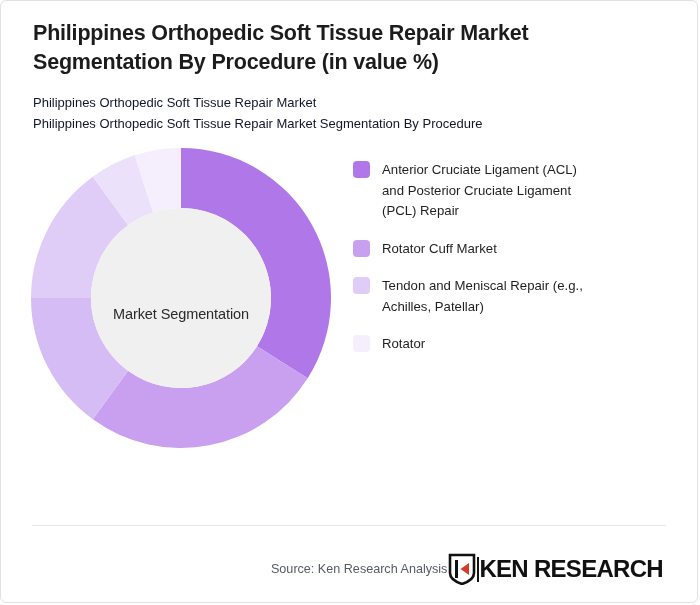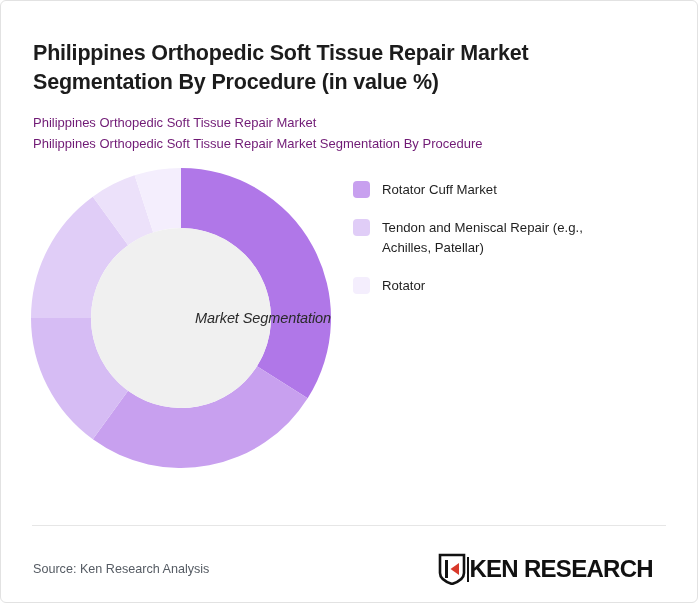--- a/index.html
+++ b/index.html
@@ -11,34 +11,34 @@
     overflow:hidden;
   }
   .card{
     position:relative;
     width:698px;height:603px;
     box-sizing:border-box;
     border:1px solid #e2e2e2;
     border-radius:6px;
     background:#ffffff;
   }
-  .header{padding:38px 32px 0 32px;}
+  .header{padding:18px 32px 0 32px;}
   .title{
     font-size:21.5px;
     font-weight:bold;
     line-height:1.33;
     letter-spacing:-0.2px;
     color:#1c1c1c;
     margin:0;
     max-width:600px;
   }
   .subtitles{margin-top:16px;}
   .subtitle{
     font-size:13px;
-    color:#701a75;
+    color:#0f172a;
     line-height:1.62;
   }
   .body{
     position:relative;
     display:flex;
     align-items:flex-start;
     padding:0 28px;
     margin-top:14px;
     height:300px;
   }
@@ -48,27 +48,26 @@
     flex:0 0 310px;
     margin-left:2px;
   }
   .donut{
     position:absolute;
     left:0;top:0;
     width:300px;height:300px;
   }
   .center-label{
     position:absolute;
-    left:0;top:0;
+    left:0;top:16px;
     width:300px;height:300px;
     display:flex;
     align-items:center;
-    justify-content:flex-end;
+    justify-content:center;
     pointer-events:none;
-    font-style:italic;
   }
   .center-label span{
     font-size:14.5px;
     color:#2a2a2a;
     letter-spacing:-0.1px;
   }
   .legend{
     flex:1 1 auto;
     padding-top:12px;
     padding-left:12px;
@@ -93,26 +92,26 @@
   }
   .divider{
     position:absolute;
     left:31px;right:31px;
     top:524px;
     height:1px;
     background:#e6e6e6;
   }
   .footer{
     position:absolute;
-    left:0;right:12px;
+    left:0;right:2px;
     top:540px;
     height:56px;
     display:flex;
     align-items:center;
-    justify-content:space-between;
+    justify-content:flex-end;
     padding:0 32px;
     box-sizing:border-box;
   }
   .source{
     font-size:12.6px;
     color:#555b63;
   }
   .brand{
     display:flex;
     align-items:center;
@@ -156,20 +155,24 @@
           <path d="M 103.64745084375787 7.341522555726982 A 150 150 0 0 1 149.99999999999997 0 L 149.99999999999997 60 A 90 90 0 0 0 122.18847050625472 64.40491353343619 Z" fill="#f4eefd"></path>
           <circle cx="150" cy="150" r="90" fill="#f0f0f0"></circle>
         </svg>
       <div class="center-label">
         <span>Market Segmentation</span>
       </div>
     </div>
 
     <div class="legend" id="legend">
         <div class="legend-item">
+          <span class="swatch" style="background: rgb(176, 119, 232);"></span>
+          <span class="legend-label">Anterior Cruciate Ligament (ACL) and Posterior Cruciate Ligament (PCL) Repair</span>
+        </div>
+        <div class="legend-item">
           <span class="swatch" style="background: rgb(200, 160, 239);"></span>
           <span class="legend-label">Rotator Cuff Market</span>
         </div>
         <div class="legend-item">
           <span class="swatch" style="background: rgb(224, 205, 247);"></span>
           <span class="legend-label">Tendon and Meniscal Repair (e.g., Achilles, Patellar)</span>
         </div>
         <div class="legend-item">
           <span class="swatch" style="background: rgb(244, 238, 253);"></span>
           <span class="legend-label">Rotator</span>

